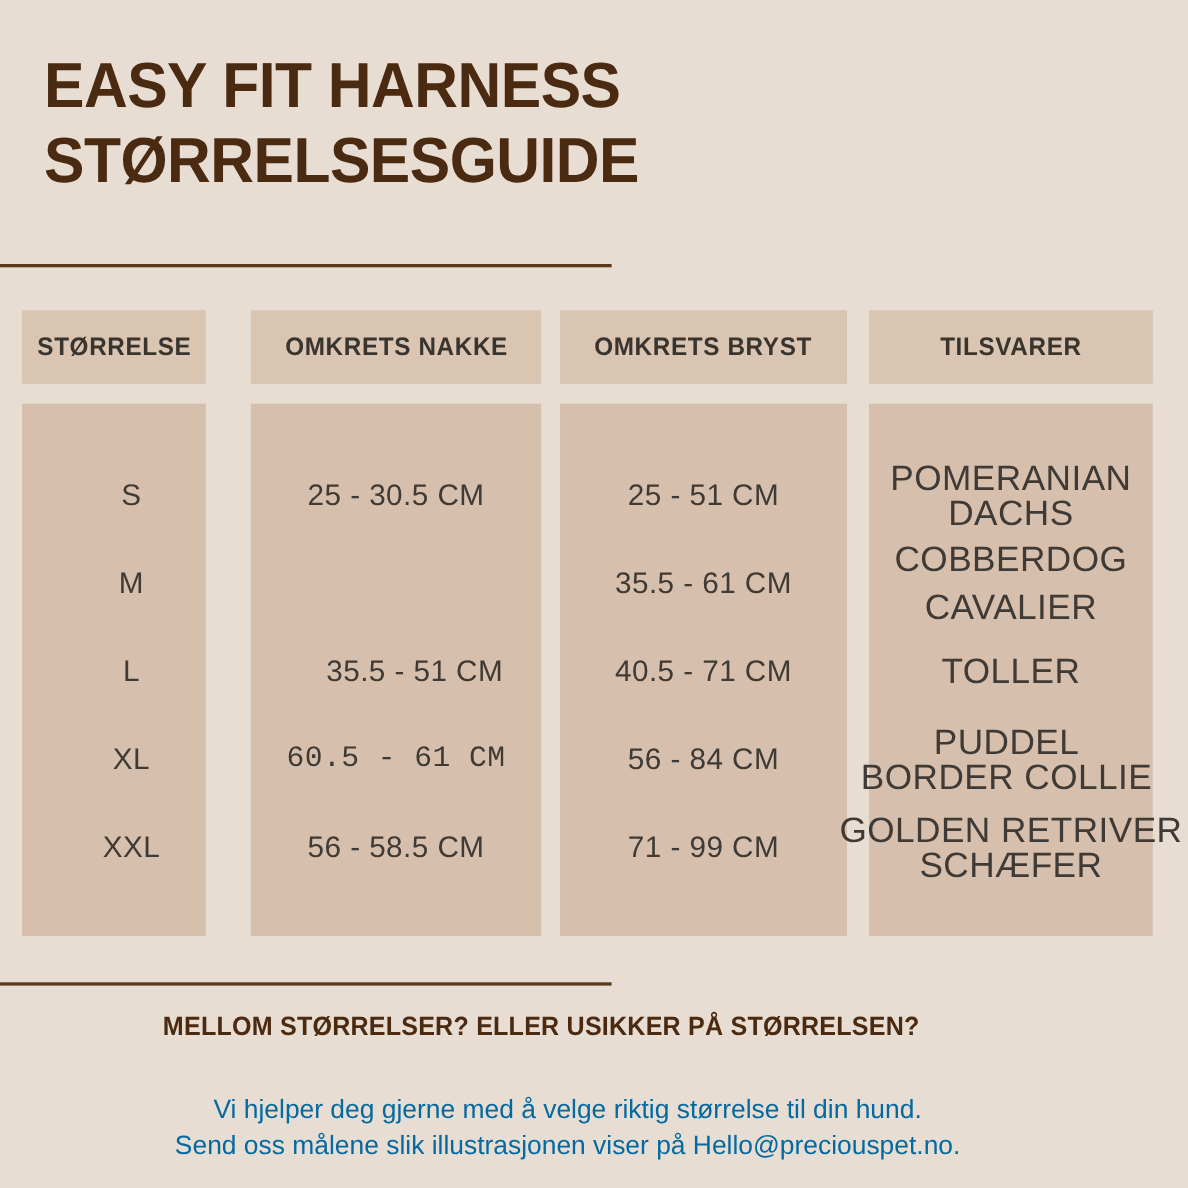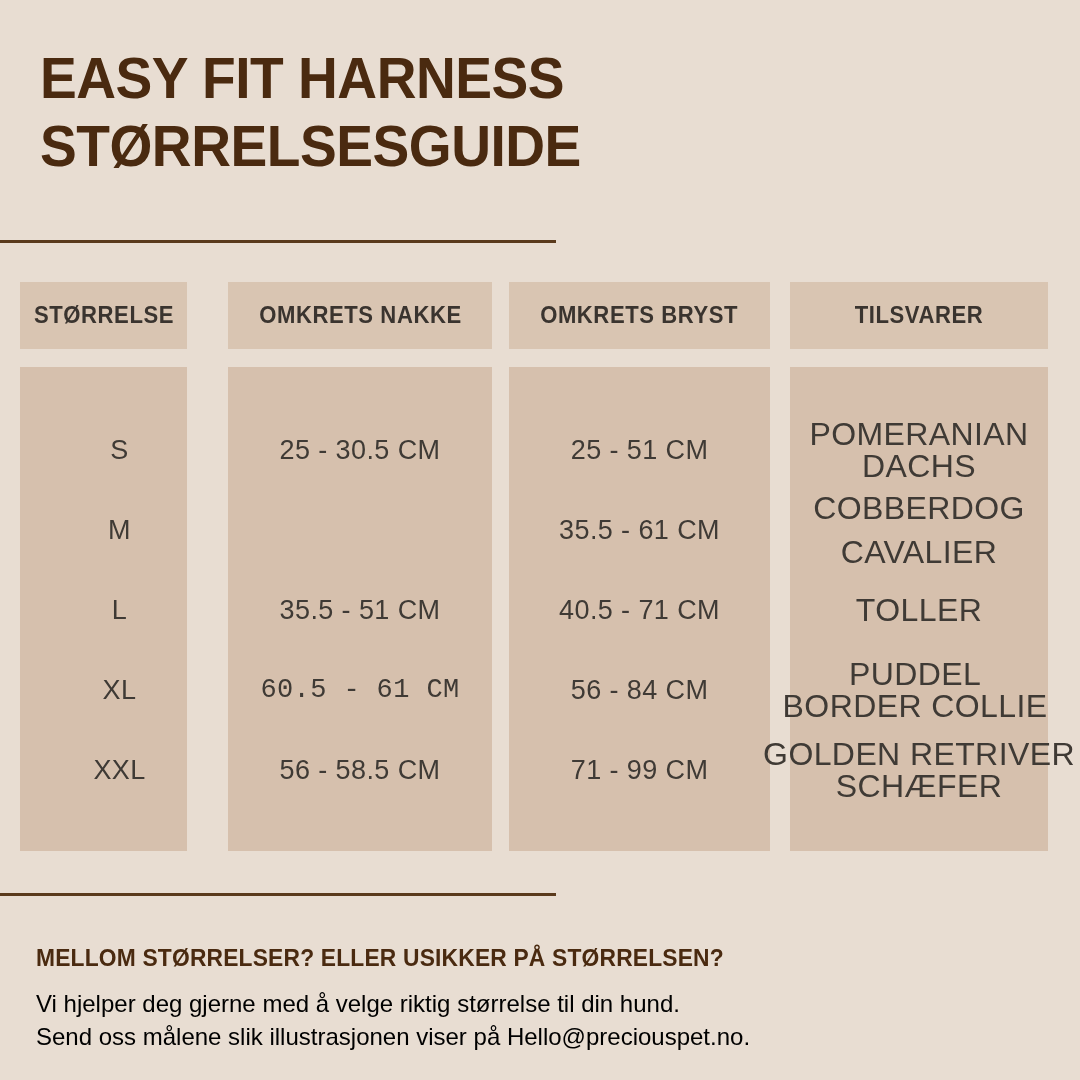--- a/index.html
+++ b/index.html
@@ -120,38 +120,39 @@
   .cell.small {
     font-size: 32px;
     line-height: 32px;
   }
   .cell span { display: block; }
 
   
   .footer {
     position: absolute;
     left: 36px;
-    top: 944px;
+    top: 920px;
     width: 960px;
+    text-align: center;
   }
   .footer-heading {
     font-weight: 700;
     font-size: 24px;
     letter-spacing: 0.2px;
     color: #4a2a10;
     text-transform: uppercase;
     transform: scaleX(0.95);
     transform-origin: left center;
     white-space: nowrap;
   }
   .footer-body {
-    margin-top: 15px;
+    margin-top: 44px;
     font-size: 24px;
     line-height: 33px;
-    color: #000000;
+    color: #0369a1;
     font-weight: 400;
   }
   .footer-body div { white-space: nowrap; }
 </style>
 </head>
 <body>
 
 <div class="page">
 
   <div class="title-block">
@@ -202,21 +203,21 @@
         <div class="cell" style="left: 509px; width: 261px; top: 490px;">
           <span>35.5 - 61 CM</span>
         </div>
         <div class="cell small" style="left: 790px; width: 258px; top: 490px; gap: 12px;">
           <span>COBBERDOG</span>
           <span>CAVALIER</span>
         </div>
         <div class="cell" style="left: 36px; width: 167px; top: 570px;">
           <span>L</span>
         </div>
-        <div class="cell" style="left: 228px; width: 264px; top: 570px;">
+        <div class="cell" style="left: 228px; width: 264px; top: 570px; padding-left: 17px;">
           <span>35.5 - 51 CM</span>
         </div>
         <div class="cell" style="left: 509px; width: 261px; top: 570px;">
           <span>40.5 - 71 CM</span>
         </div>
         <div class="cell small" style="left: 790px; width: 258px; top: 570px;">
           <span>TOLLER</span>
         </div>
         <div class="cell" style="left: 36px; width: 167px; top: 650px;">
           <span>XL</span>

